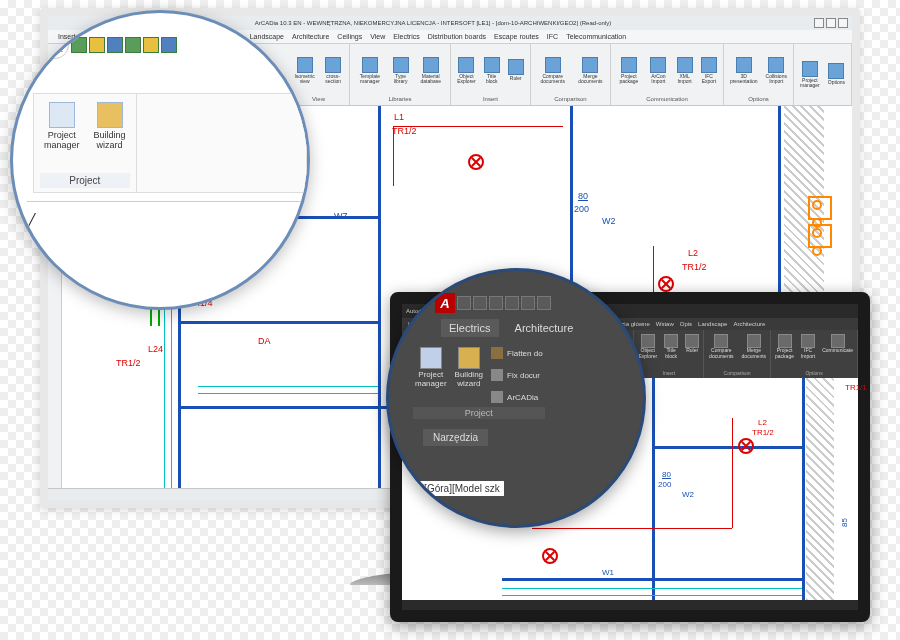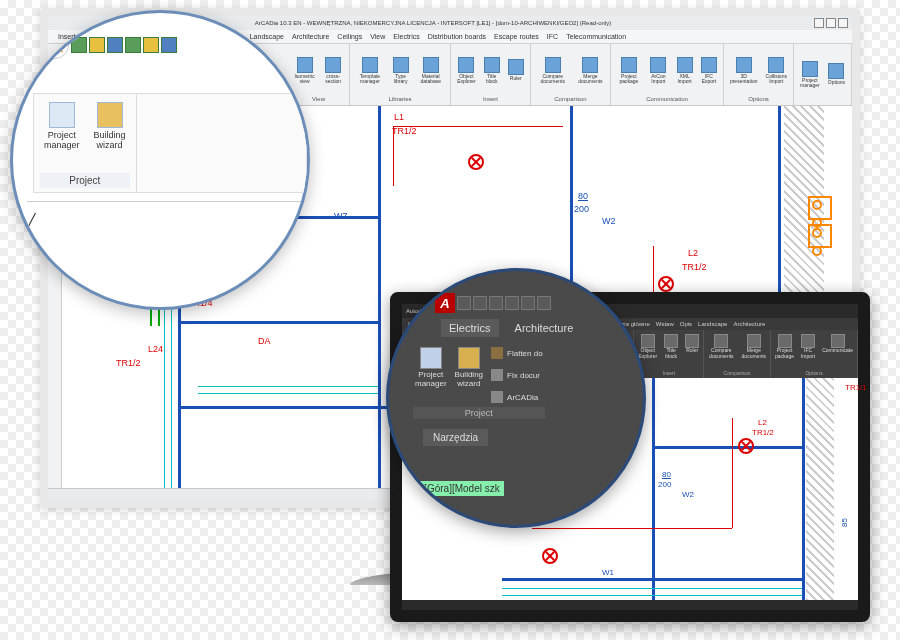--- a/index.html
+++ b/index.html
@@ -100,21 +100,21 @@
 .tm-ribbon{position:absolute;left:20px;top:72px;right:0;height:78px;display:flex;}
 .tm-rg{display:flex;flex-direction:column;padding:2px 4px;}
 .tm-rg-items{display:flex;gap:4px;flex:1;}
 .tm-bigbtn{display:flex;flex-direction:column;align-items:center;gap:2px;font-size:8px;color:#ddd;text-align:center;line-height:1.1;padding:2px;}
 .tm-bigbtn .tbic{width:22px;height:22px;background:#6a7080;border:1px solid #888;}
 .tm-smallbtns{display:flex;flex-direction:column;gap:10px;padding:2px;}
 .tm-smallbtn{display:flex;align-items:center;gap:4px;font-size:8px;color:#ddd;}
 .tm-smallbtn .tsic{width:12px;height:12px;background:#8a7040;}
 .tm-rg-label{font-size:9px;text-align:center;color:#bbb;padding:1px;background:#555;}
 .tm-panel{position:absolute;left:34px;top:158px;background:#5a5a5a;padding:3px 10px;font-size:10px;color:#ddd;}
-.tm-modelbar{position:absolute;left:20px;top:210px;font-size:10px;color:#333;background:#86efac;padding:2px 4px;}
+.tm-modelbar{position:absolute;left:20px;top:210px;font-size:10px;color:#333;background:#ffffff;padding:2px 4px;}
 </style>
 </head>
 <body>
 
 <div class="monitor">
   <div class="monitor-stand"></div>
   <div class="app">
     <div class="titlebar">
       <span class="title">ArCADia 10.3 EN - WEWNĘTRZNA, NIEKOMERCYJNA LICENCJA - INTERSOFT [LE1] - [dom-10-ARCHIWENKI/GEO2] (Read-only)</span>
       <div class="winbtns">

